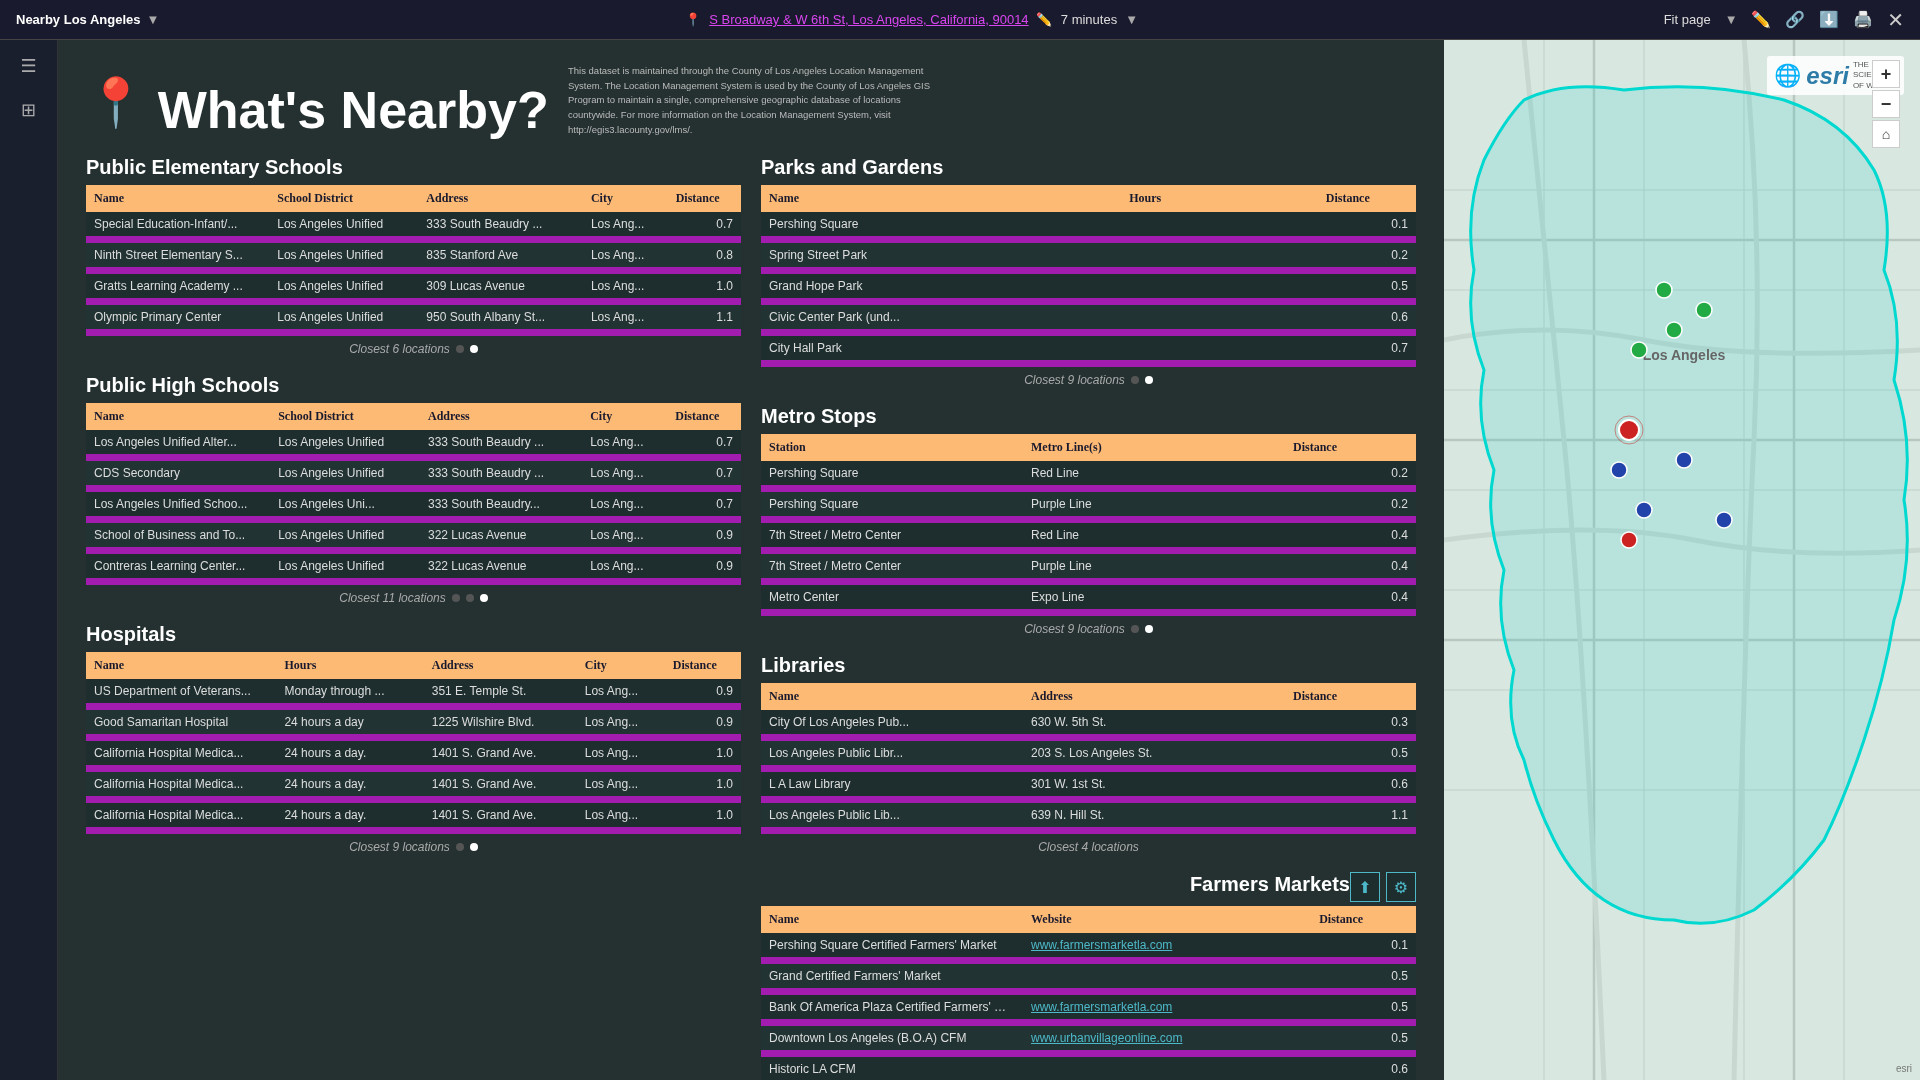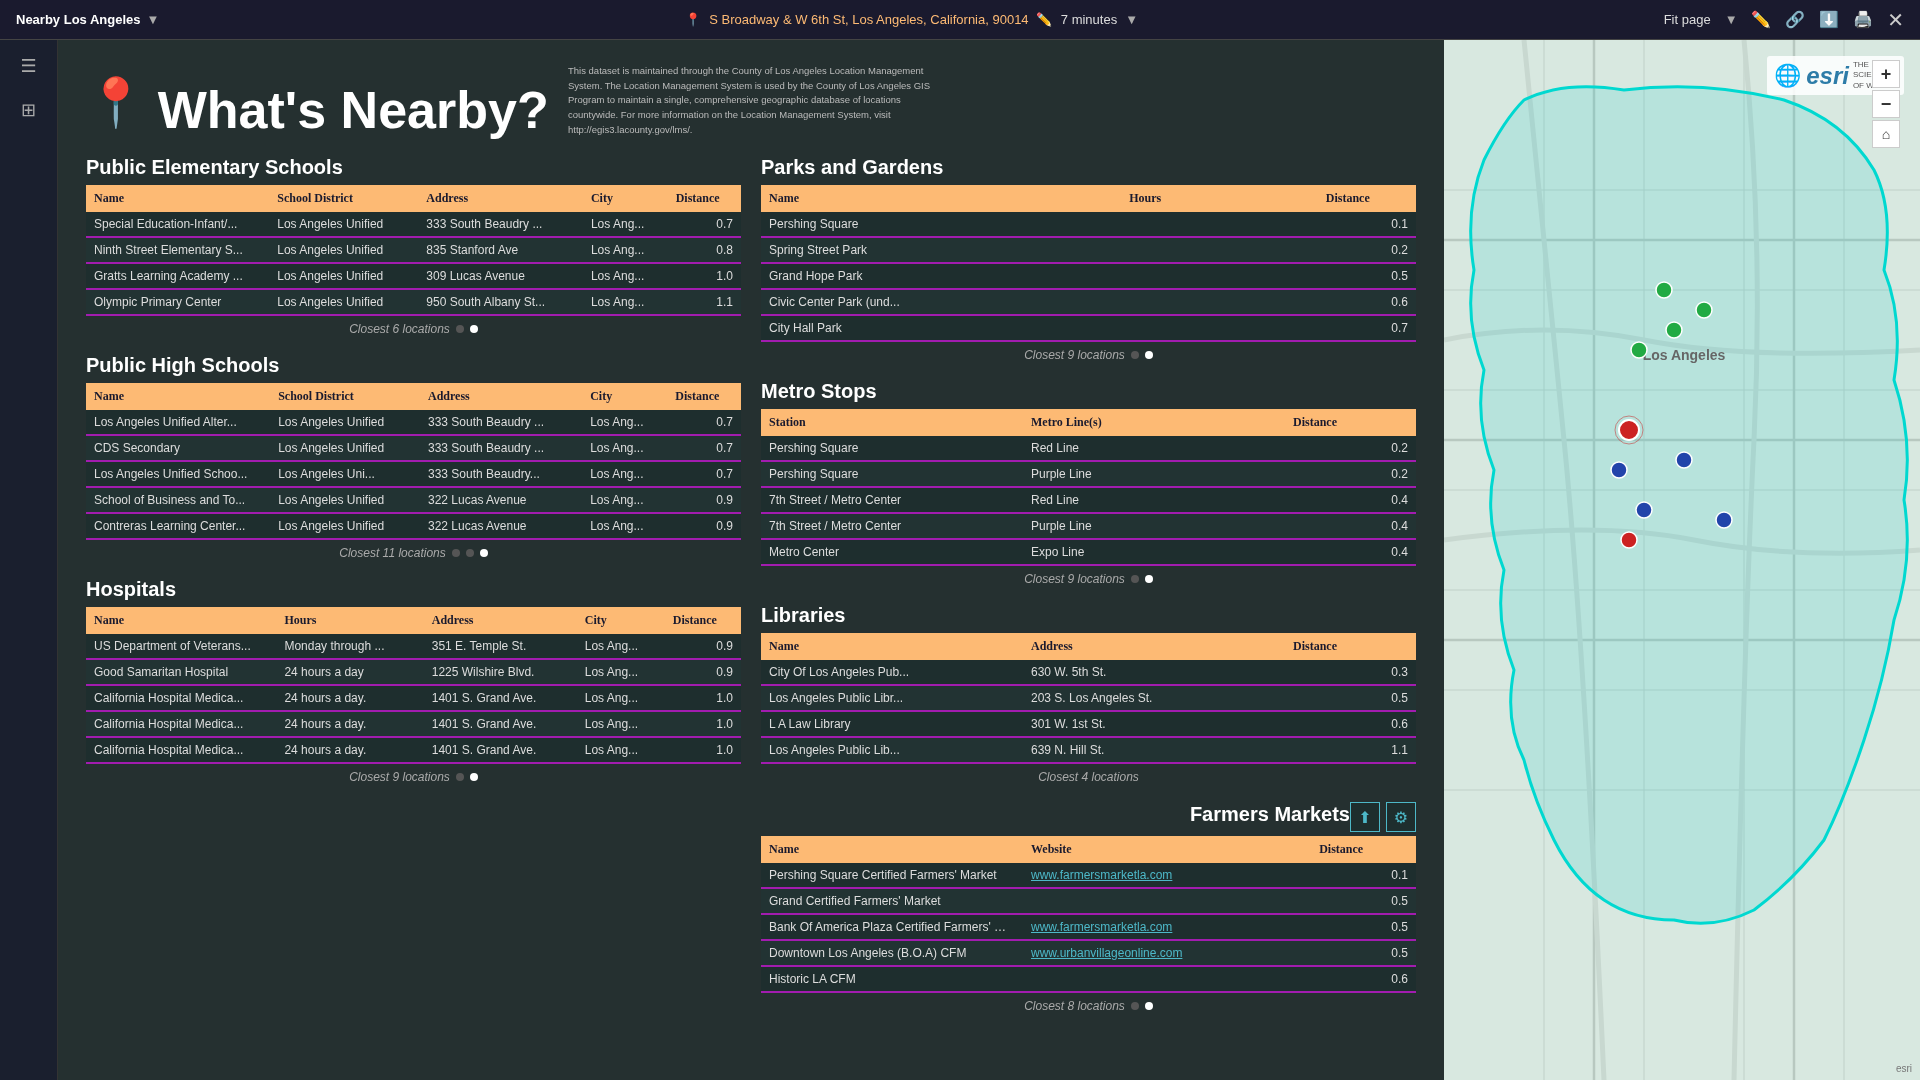--- a/index.html
+++ b/index.html
@@ -62,21 +62,21 @@
       font-family: Liberation Serif, serif;
     }
     thead th {
       padding: 6px 8px;
       text-align: left;
       font-weight: bold;
     }
     tbody tr {
       background: #1e2e2e;
       color: #ddd;
-      border-bottom: 2px solid #a21caf;
+      border-bottom: 7px solid #a21caf;
     }
     tbody tr:nth-child(even) { background: #223333; }
     tbody td {
       padding: 5px 8px;
       white-space: nowrap;
       overflow: hidden;
       text-overflow: ellipsis;
       max-width: 150px;
     }
 
@@ -226,21 +226,21 @@
 </head>
 <body>
 
 <div id="topbar">
   <div id="topbar-left">
     <span style="color:#fff; font-weight:bold; cursor:pointer;">Nearby Los Angeles</span>
     <span style="color:#aaa;">▼</span>
   </div>
   <div id="topbar-center">
     <span style="color:#4db8c8;">📍</span>
-    <span style="color:#fdba74;">S Broadway &amp; W 6th St, Los Angeles, California, 90014</span>
+    <span style="color:#d946ef;text-decoration:underline;">S Broadway &amp; W 6th St, Los Angeles, California, 90014</span>
     <span style="color:#aaa; cursor:pointer;">✏️</span>
     <span style="color:#ddd; cursor:pointer;">7 minutes</span>
     <span style="color:#aaa;">▼</span>
   </div>
   <div id="topbar-right">
     <span style="color:#ddd; cursor:pointer;">Fit page</span>
     <span style="color:#aaa;">▼</span>
     <span class="topbar-icon" style="cursor:pointer;">✏️</span>
     <span class="topbar-icon" style="cursor:pointer;">🔗</span>
     <span class="topbar-icon" style="cursor:pointer;">⬇️</span>

